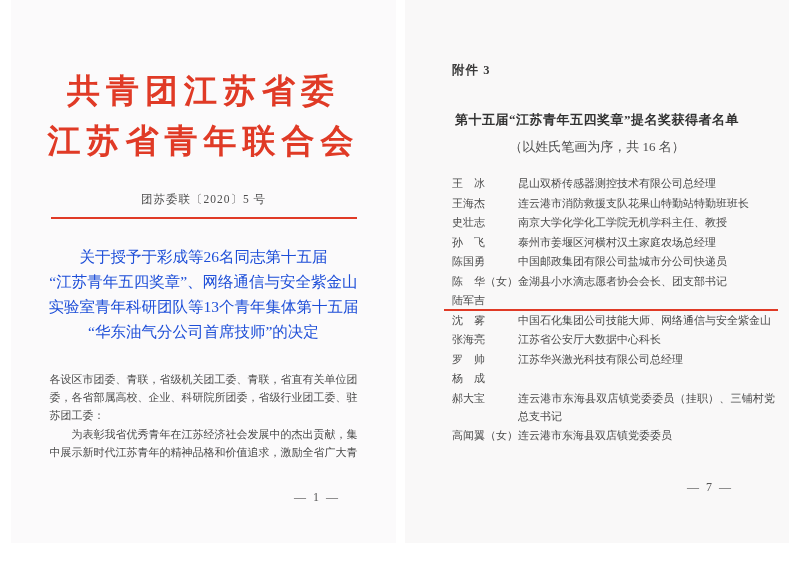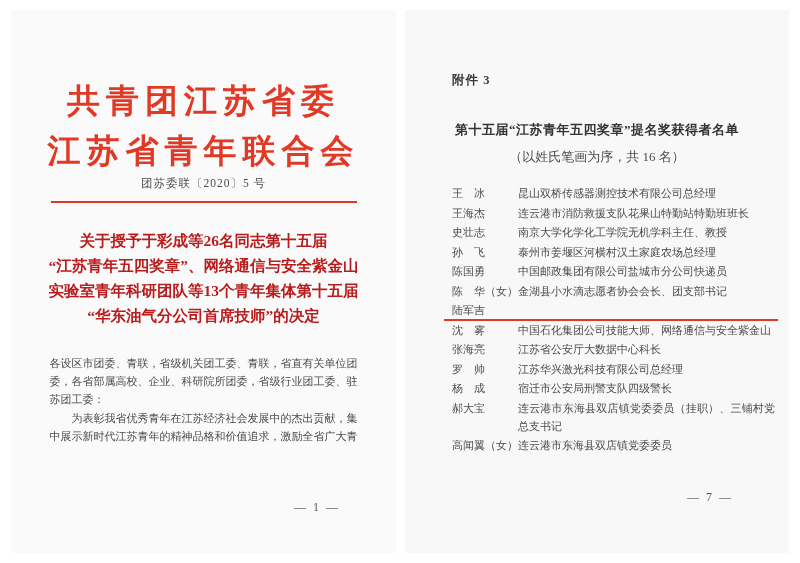--- a/index.html
+++ b/index.html
@@ -4,21 +4,21 @@
 <style>
   * { margin: 0; padding: 0; box-sizing: border-box; }
   html, body {
     width: 800px; height: 563px;
     background: #ffffff;
     overflow: hidden;
     font-family: "Liberation Serif", "DejaVu Serif", serif;
   }
   .scan-wrap {
     width: 800px; height: 563px;
-    padding: 10px 11px;
+    padding: 0 11px;
     display: flex;
     gap: 9px;
     background: #ffffff;
   }
   .page {
     height: 543px;
     position: relative;
     overflow: hidden;
   }
   .page.left  { width: 385px; background: #fbfafb; }
@@ -29,38 +29,39 @@
     margin-top: 66px;
     text-align: center;
     color: var(--accent, #e03a26);
     font-weight: bold;
     font-size: 33px;
     line-height: 50px;
     letter-spacing: 6px;
     white-space: nowrap;
   }
   .doc-number {
+    margin-top: 26px;
     text-align: center;
     font-size: 11.5px;
     color: #4c4c4c;
     letter-spacing: 1px;
   }
   .red-rule {
     margin: 10px auto 0 auto;
     width: 306px;
     height: 2px;
     background: var(--accent, #e03a26);
   }
   .decision-title {
     margin-top: 25px;
     text-align: center;
-    font-weight: bold;
+    font-weight: normal;
     font-size: 15.5px;
     line-height: 25px;
-    color: #b91c1c;
+    color: #1d4ed8;
   }
   .doc-body {
     margin: 26px auto 0 auto;
     width: 308px;
     font-size: 11px;
     line-height: 18.2px;
     text-align: justify;
     color: #4a4a4a;
     letter-spacing: 0;
   }
@@ -197,21 +198,20 @@
     <span class="row-desc">江苏省公安厅大数据中心科长</span>
   </div>
 
   <div class="row">
     <span class="row-name">罗　帅</span>
     <span class="row-desc">江苏华兴激光科技有限公司总经理</span>
   </div>
 
   <div class="row">
     <span class="row-name">杨　成</span>
-    <span class="row-desc">宿迁市公安局刑警支队四级警长</span>
   </div>
 
   <div class="row">
     <span class="row-name">郝大宝</span>
     <span class="row-desc">连云港市东海县双店镇党委委员（挂职）、三铺村党总支书记</span>
   </div>
 
   <div class="row">
     <span class="row-name">高闻翼（女）</span>
     <span class="row-desc">连云港市东海县双店镇党委委员</span>

